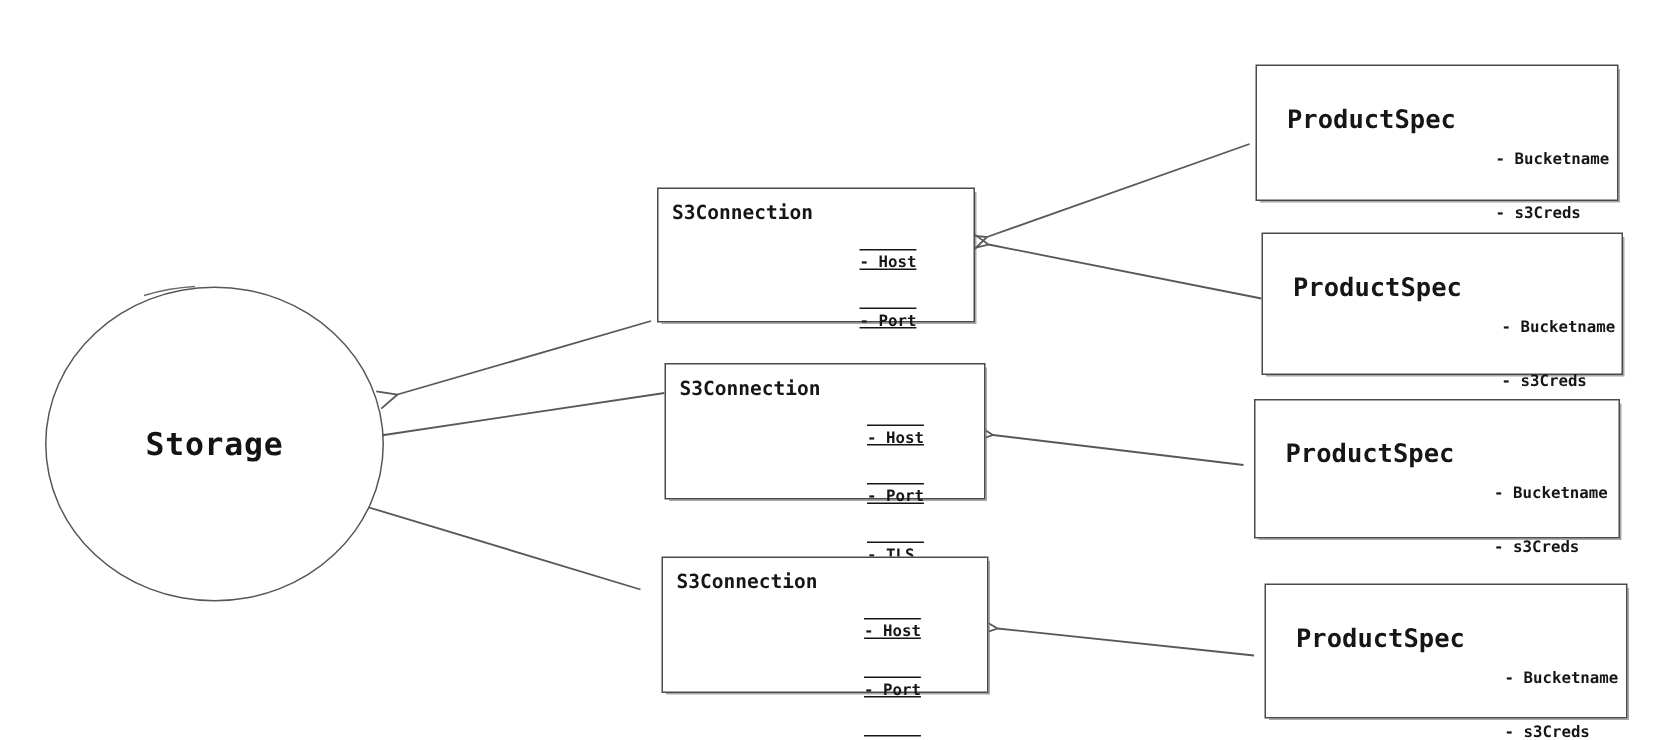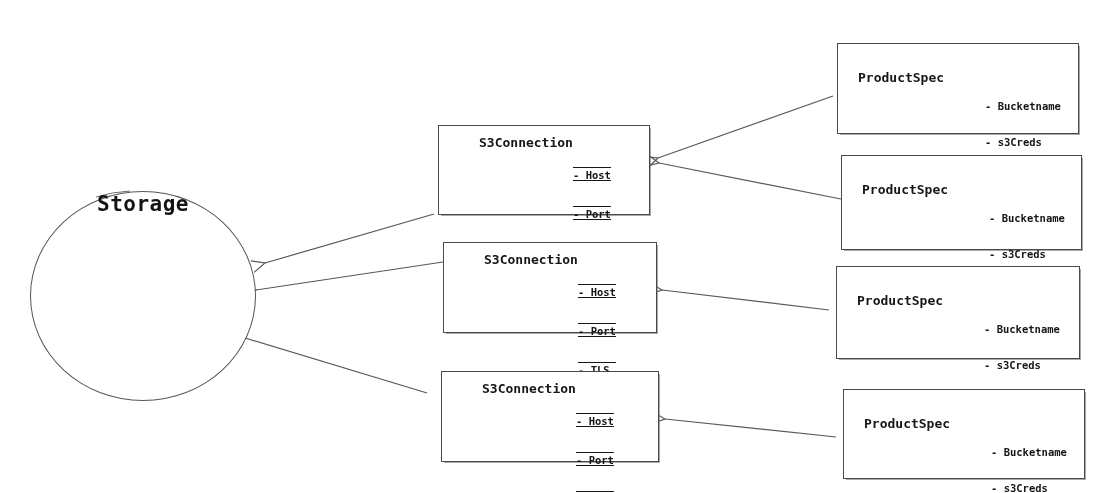--- a/index.html
+++ b/index.html
@@ -7,29 +7,29 @@
   .canvas {
     position:relative; width:1119px; height:493px; background:#ffffff;
     font-family:"DejaVu Sans Mono","Liberation Mono",monospace; overflow:hidden;
   }
   svg.wires { position:absolute; left:0; top:0; width:1119px; height:493px; }
   .node {
     position:absolute; background:#ffffff; border:1.5px solid #4a4a4a;
     box-shadow:2px 2px 0 -1px rgba(110,110,110,0.6); box-sizing:border-box;
   }
   .node-title { position:absolute; font-weight:bold; color:#161616; white-space:pre; }
-  .s3 .node-title { left:9px;  top:9px;  font-size:13px;margin-left:31px; }
-  .ps .node-title { left:20px; top:26px; font-size:13px; }
+  .s3 .node-title { left:9px;  top:9px;  font-size:13px; }
+  .ps .node-title { left:20px; top:26px; font-size:17px; }
   .node-attrs { position:absolute; font-weight:bold; color:#161616; white-space:pre; }
   .s3 .node-attrs { left:134px; top:17px; font-size:10.5px; line-height:13px;text-decoration:underline; }
-  .ps .node-attrs { left:147px; top:32px; font-size:10.5px; line-height:12px; }
+  .ps .node-attrs { left:159px; top:32px; font-size:10.5px; line-height:12px; }
   .storage {
     position:absolute; left:30px; top:191px; width:226px; height:210px;
     border:1.5px solid #575757; border-radius:50%; background:#ffffff;
-    display:flex; justify-content:center; box-sizing:border-box;
+    display:flex; align-items:center; justify-content:center; box-sizing:border-box;
   }
   .storage-label { font-size:21px; font-weight:bold; color:#141414; letter-spacing:0.5px; }
 </style>
 </head>
 <body>
 
 <div class="canvas">
 
   <svg class="wires" viewBox="0 0 1119 493" xmlns="http://www.w3.org/2000/svg">
     <defs>

